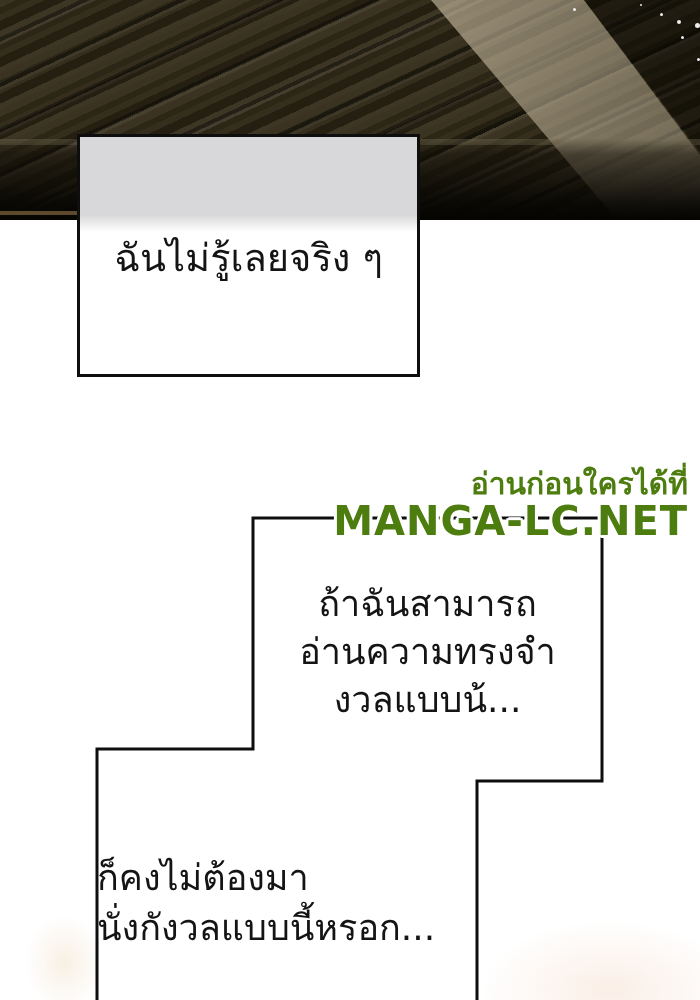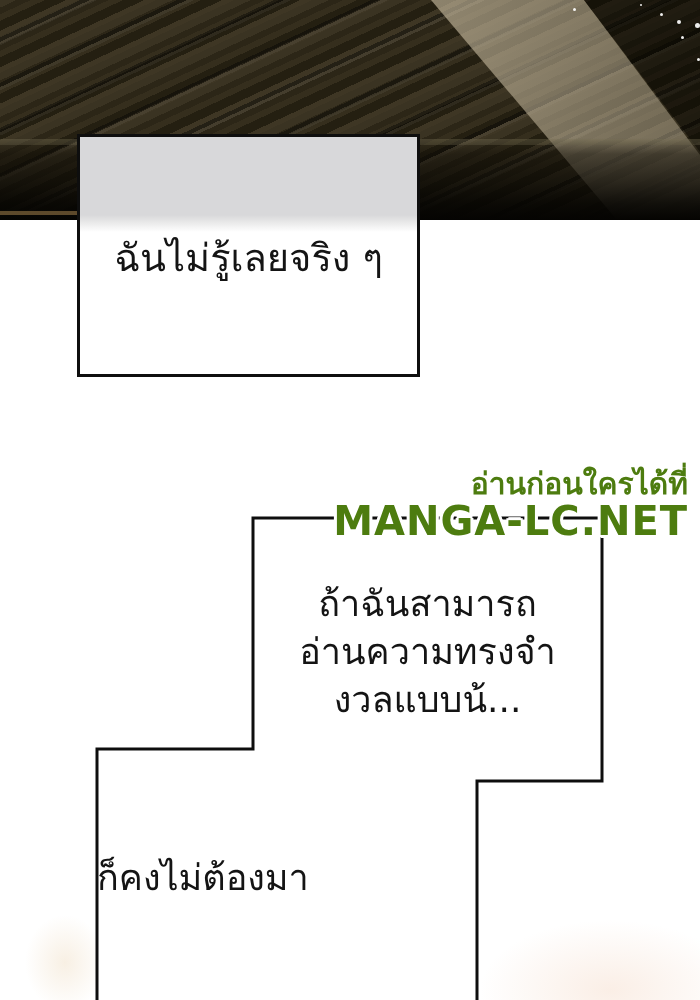--- a/index.html
+++ b/index.html
@@ -132,15 +132,16 @@
   </div>
 
   <div class="bubble2-text">
     <div>ถ้าฉันสามารถ</div>
     <div>อ่านความทรงจำ</div>
     <div>งวลแบบน้...</div>
   </div>
 
   <div class="bubble3-text">
     <div>ก็คงไม่ต้องมา</div>
+    <div>นั่งกังวลแบบนี้หรอก...</div>
   </div>
 
 </div>
 
 </body></html>

